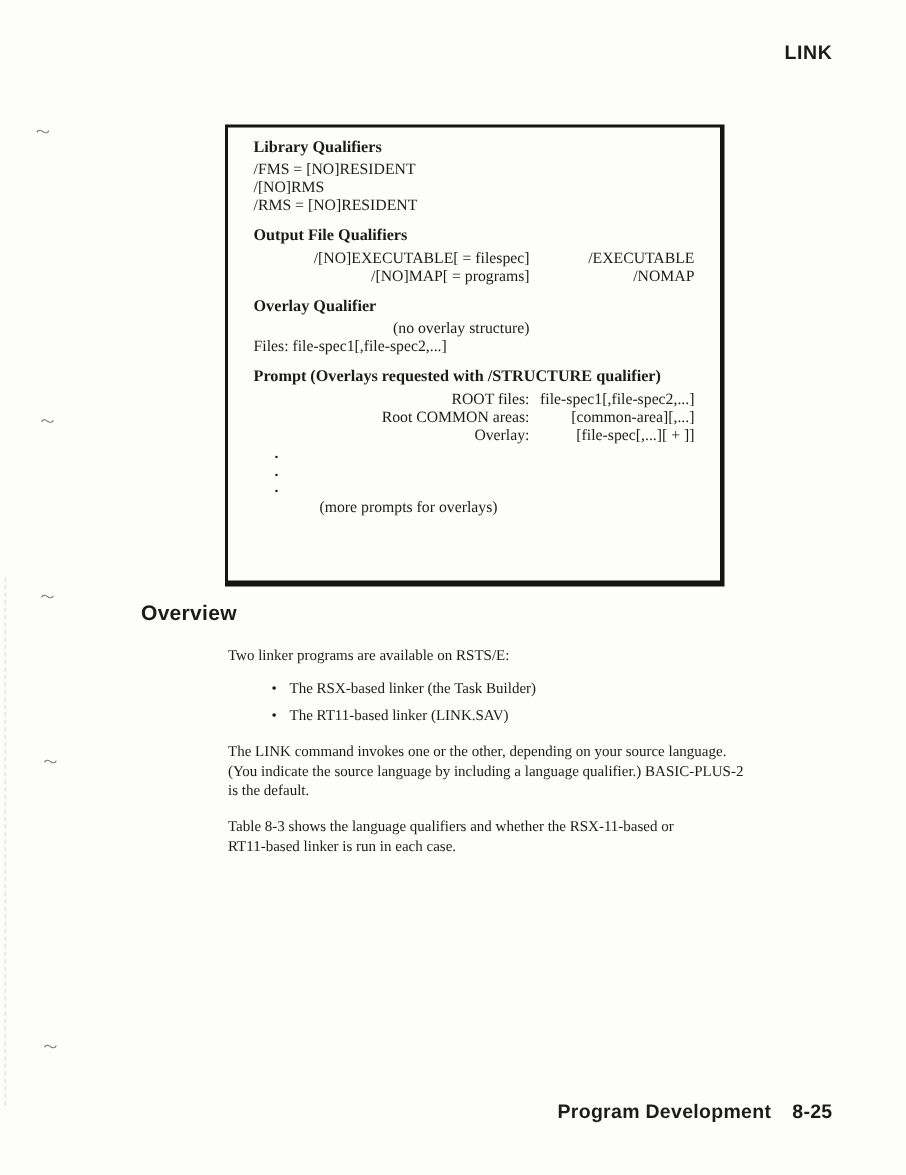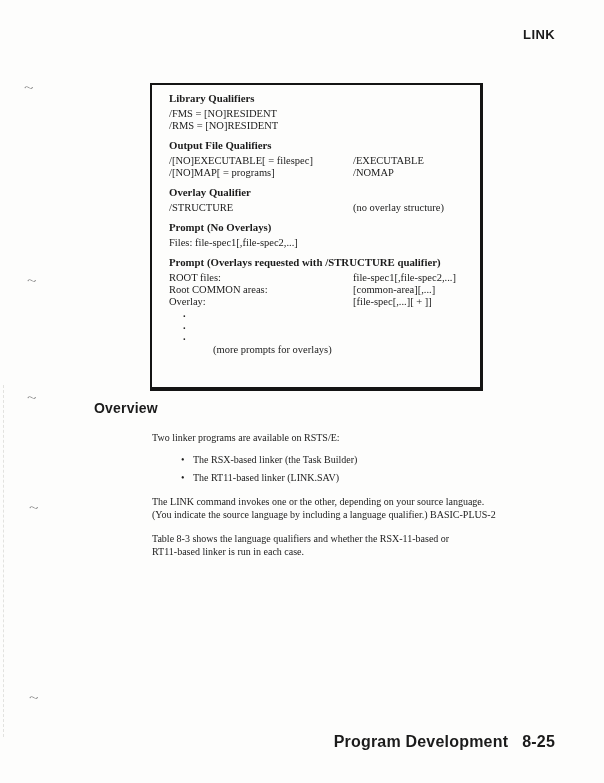--- a/index.html
+++ b/index.html
@@ -42,21 +42,21 @@
     padding:7px 17px 8px 17px;
     font-size:10.5px; line-height:12px;
     overflow:hidden;
   }
   .qbox .sec-heading {
     font-weight:bold; font-size:10.8px; line-height:12px;
     margin:7px 0 4px 0;
   }
   .qbox .sec-heading.first { margin-top:0; }
   .qbox .qline { line-height:12px; white-space:nowrap; }
-  .qbox .qrow { display:grid; grid-template-columns:184px 1fr; line-height:12px; }
+  .qbox .qrow { display:grid; grid-template-columns:184px 1fr; line-height:12px;text-align:right; }
   .qbox .qrow span { white-space:nowrap; }
   .qbox .dots-col { margin-left:14px; }
   .qbox .dot-line { line-height:11.5px; font-weight:bold; }
   .qbox .box-note { line-height:12px; margin-top:1px;padding-left:44px; }
 
   
   .overview-heading {
     position:absolute; left:78px; top:400px;
     font-family:"Liberation Sans","DejaVu Sans",sans-serif;
     font-weight:bold; font-size:14px; letter-spacing:.2px;margin-left:16px;
@@ -70,60 +70,59 @@
   .bullet-item { display:flex; margin-top:5px; line-height:13px; }
   .bullet-item .bullet-glyph { width:12px; margin-left:29px; flex:none; }
   .para-1 { margin-top:11px; }
   .para-2 { margin-top:11px; }
 
   
   .footer {
     position:absolute; top:733px; right:49px;
     display:flex; gap:14px; align-items:baseline;
     font-family:"Liberation Sans","DejaVu Sans",sans-serif;
-    font-weight:bold; font-size:16px; letter-spacing:.2px;
+    font-weight:bold; font-size:13px; letter-spacing:.2px;
   }
 </style>
 </head>
 <body>
 
 <div class="page">
 
   <div class="running-head">LINK</div>
 
   <span class="margin-mark" style="left:24px; top:78px;">~</span>
   <span class="margin-mark" style="left:27px; top:271px;">~</span>
   <span class="margin-mark" style="left:27px; top:388px;">~</span>
   <span class="margin-mark" style="left:29px; top:498px;">~</span>
   <span class="margin-mark" style="left:29px; top:688px;">~</span>
   <div class="edge-line"></div>
 
   <div class="qbox">
 
     <div class="sec-heading first">Library Qualifiers</div>
     <div class="qline">/FMS = [NO]RESIDENT</div>
+    <div class="qline">/[NO]RMS</div>
     <div class="qline">/RMS = [NO]RESIDENT</div>
 
     <div class="sec-heading">Output File Qualifiers</div>
     <div class="qrow">
       <span>/[NO]EXECUTABLE[ = filespec]</span>
       <span>/EXECUTABLE</span>
     </div>
     <div class="qrow">
       <span>/[NO]MAP[ = programs]</span>
       <span>/NOMAP</span>
     </div>
 
     <div class="sec-heading">Overlay Qualifier</div>
     <div class="qrow">
-      <span>/STRUCTURE</span>
       <span>(no overlay structure)</span>
     </div>
 
-    <div class="sec-heading">Prompt (No Overlays)</div>
     <div class="qline">Files: file-spec1[,file-spec2,...]</div>
 
     <div class="sec-heading">Prompt (Overlays requested with /STRUCTURE qualifier)</div>
     <div class="qrow">
       <span>ROOT files:</span>
       <span>file-spec1[,file-spec2,...]</span>
     </div>
     <div class="qrow">
       <span>Root COMMON areas:</span>
       <span>[common-area][,...]</span>
@@ -154,20 +153,21 @@
       </div>
       <div class="bullet-item">
         <span class="bullet-glyph">•</span>
         <span class="line">The RT11-based linker (LINK.SAV)</span>
       </div>
     </div>
 
     <div class="para-1">
       <div class="line">The LINK command invokes one or the other, depending on your source language.</div>
       <div class="line">(You indicate the source language by including a language qualifier.) BASIC-PLUS-2</div>
+      <div class="line">is the default.</div>
     </div>
 
     <div class="para-2">
       <div class="line">Table 8-3 shows the language qualifiers and whether the RSX-11-based or</div>
       <div class="line">RT11-based linker is run in each case.</div>
     </div>
   </div>
 
   <div class="footer">
     <span>Program Development</span>

